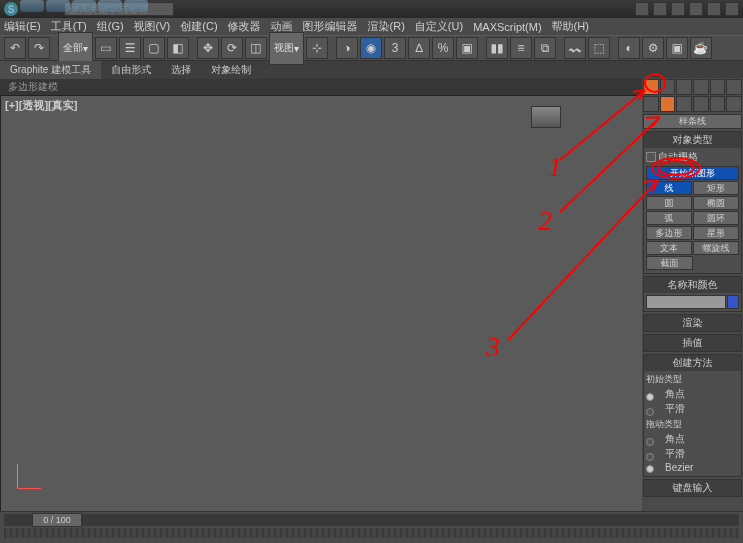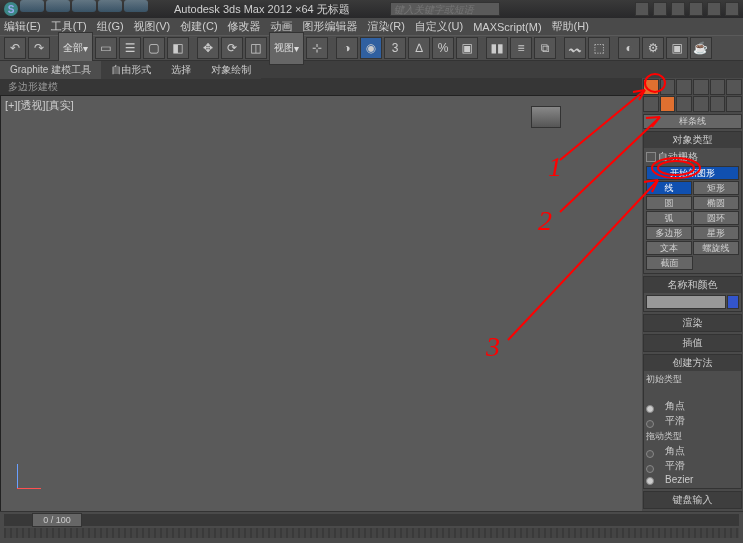--- a/index.html
+++ b/index.html
@@ -14,21 +14,21 @@
 .menubar span { font-size: 11px; cursor: pointer; }
 .toolbar1 { height: 26px; background: #4d4d4d; border-top: 1px solid #5a5a5a; border-bottom: 1px solid #333; display: flex; align-items: center; padding: 0 4px; gap: 2px; }
 .tbtn { width: 22px; height: 22px; background: #555; border: 1px solid #333; display: flex; align-items: center; justify-content: center; color: #ccc; font-size: 12px; }
 .tbtn.on { background: #3060a0; }
 .tsep { width: 4px; height: 22px; }
 .tdrop { height: 33px; background: #666; border: 1px solid #333; color: #ddd; padding: 0 4px; display: flex; align-items: center; font-size: 10px; }
 .ribbon-tabs { height: 17px; background: #3e3e3e; display: flex; align-items: center; }
 .ribbon-tabs .tab { padding: 2px 10px; color: #ccc; font-size: 10px; background: #3e3e3e; }
 .ribbon-tabs .tab.active { background: #4d4d4d; text-align: right; }
 .ribbon-bar { height: 17px; background: #363636; display: flex; align-items: center; padding: 0 8px; color: #999; font-size: 10px; }
-.viewport-area { position: absolute; top: 95px; left: 0; right: 90px; bottom: 28px; background: #5a5a5a; border: 1px solid #222; }
+.viewport-area { position: absolute; top: 95px; left: 0; right: 90px; bottom: 28px; background: #5a5a5a; border: 1px solid #222; font-weight: bold; }
 .viewport-area .vlabel { position: absolute; top: 2px; left: 4px; color: #ccc; font-size: 11px; }
 .viewport-area .axis { position: absolute; bottom: 18px; left: 12px; width: 32px; height: 32px; }
 .viewport-area .axis .z { position: absolute; width: 1px; height: 24px; background: #6aa0ff; left: 4px; top: 0; }
 .viewport-area .axis .x { position: absolute; height: 1px; width: 24px; background: #ff5050; left: 4px; top: 24px; }
 .viewport-area .monitor { position: absolute; top: 10px; left: 530px; width: 30px; height: 22px; background: linear-gradient(#888,#555); border: 1px solid #333; }
 .right-panel { position: absolute; top: 78px; right: 0; width: 101px; bottom: 28px; background: #4a4a4a; }
 .rp-tabs { height: 18px; display: flex; gap: 1px; padding: 1px; }
 .rp-tabs .t { flex: 1; background: #555; border: 1px solid #333; }
 .rp-tabs .t.active { background: #e07030; }
 .rp-sub { height: 16px; display: flex; gap: 1px; padding: 0 1px; }
@@ -62,21 +62,20 @@
 
 <div class="titlebar">
   <div class="logo">S</div>
   <div class="clouds">
     <div class="c"></div>
       <div class="c"></div>
       <div class="c"></div>
       <div class="c"></div>
       <div class="c"></div>
   </div>
-  <div class="title">Autodesk 3ds Max 2012 ×64    无标题</div>
   <input class="search" placeholder="键入关键字或短语" style="">
   <div class="right-icons">
     <div class="ic"></div>
     <div class="ic"></div>
     <div class="ic"></div>
     <div class="ic"></div>
     <div class="ic"></div>
     <div class="ic"></div>
   </div>
 </div>
@@ -220,21 +219,21 @@
   <div class="rp-rollout">
     <div class="hdr">渲染</div>
   </div>
   <div class="rp-rollout">
     <div class="hdr">插值</div>
   </div>
 
   <div class="rp-rollout">
     <div class="hdr">创建方法</div>
     <div class="body">
-      <div style="color:#ccc;font-size:9px;margin-bottom:13px;">初始类型</div>
+      <div style="color:#ccc;font-size:9px;margin-bottom:1px;">初始类型</div>
       <div class="rp-radio">
           <div class="dot on"></div>
           <span>角点</span>
         </div>
       <div class="rp-radio">
           <div class="dot"></div>
           <span>平滑</span>
         </div>
       <div style="color:#ccc;font-size:9px;margin:2px 0 1px;">拖动类型</div>
       <div class="rp-radio">

